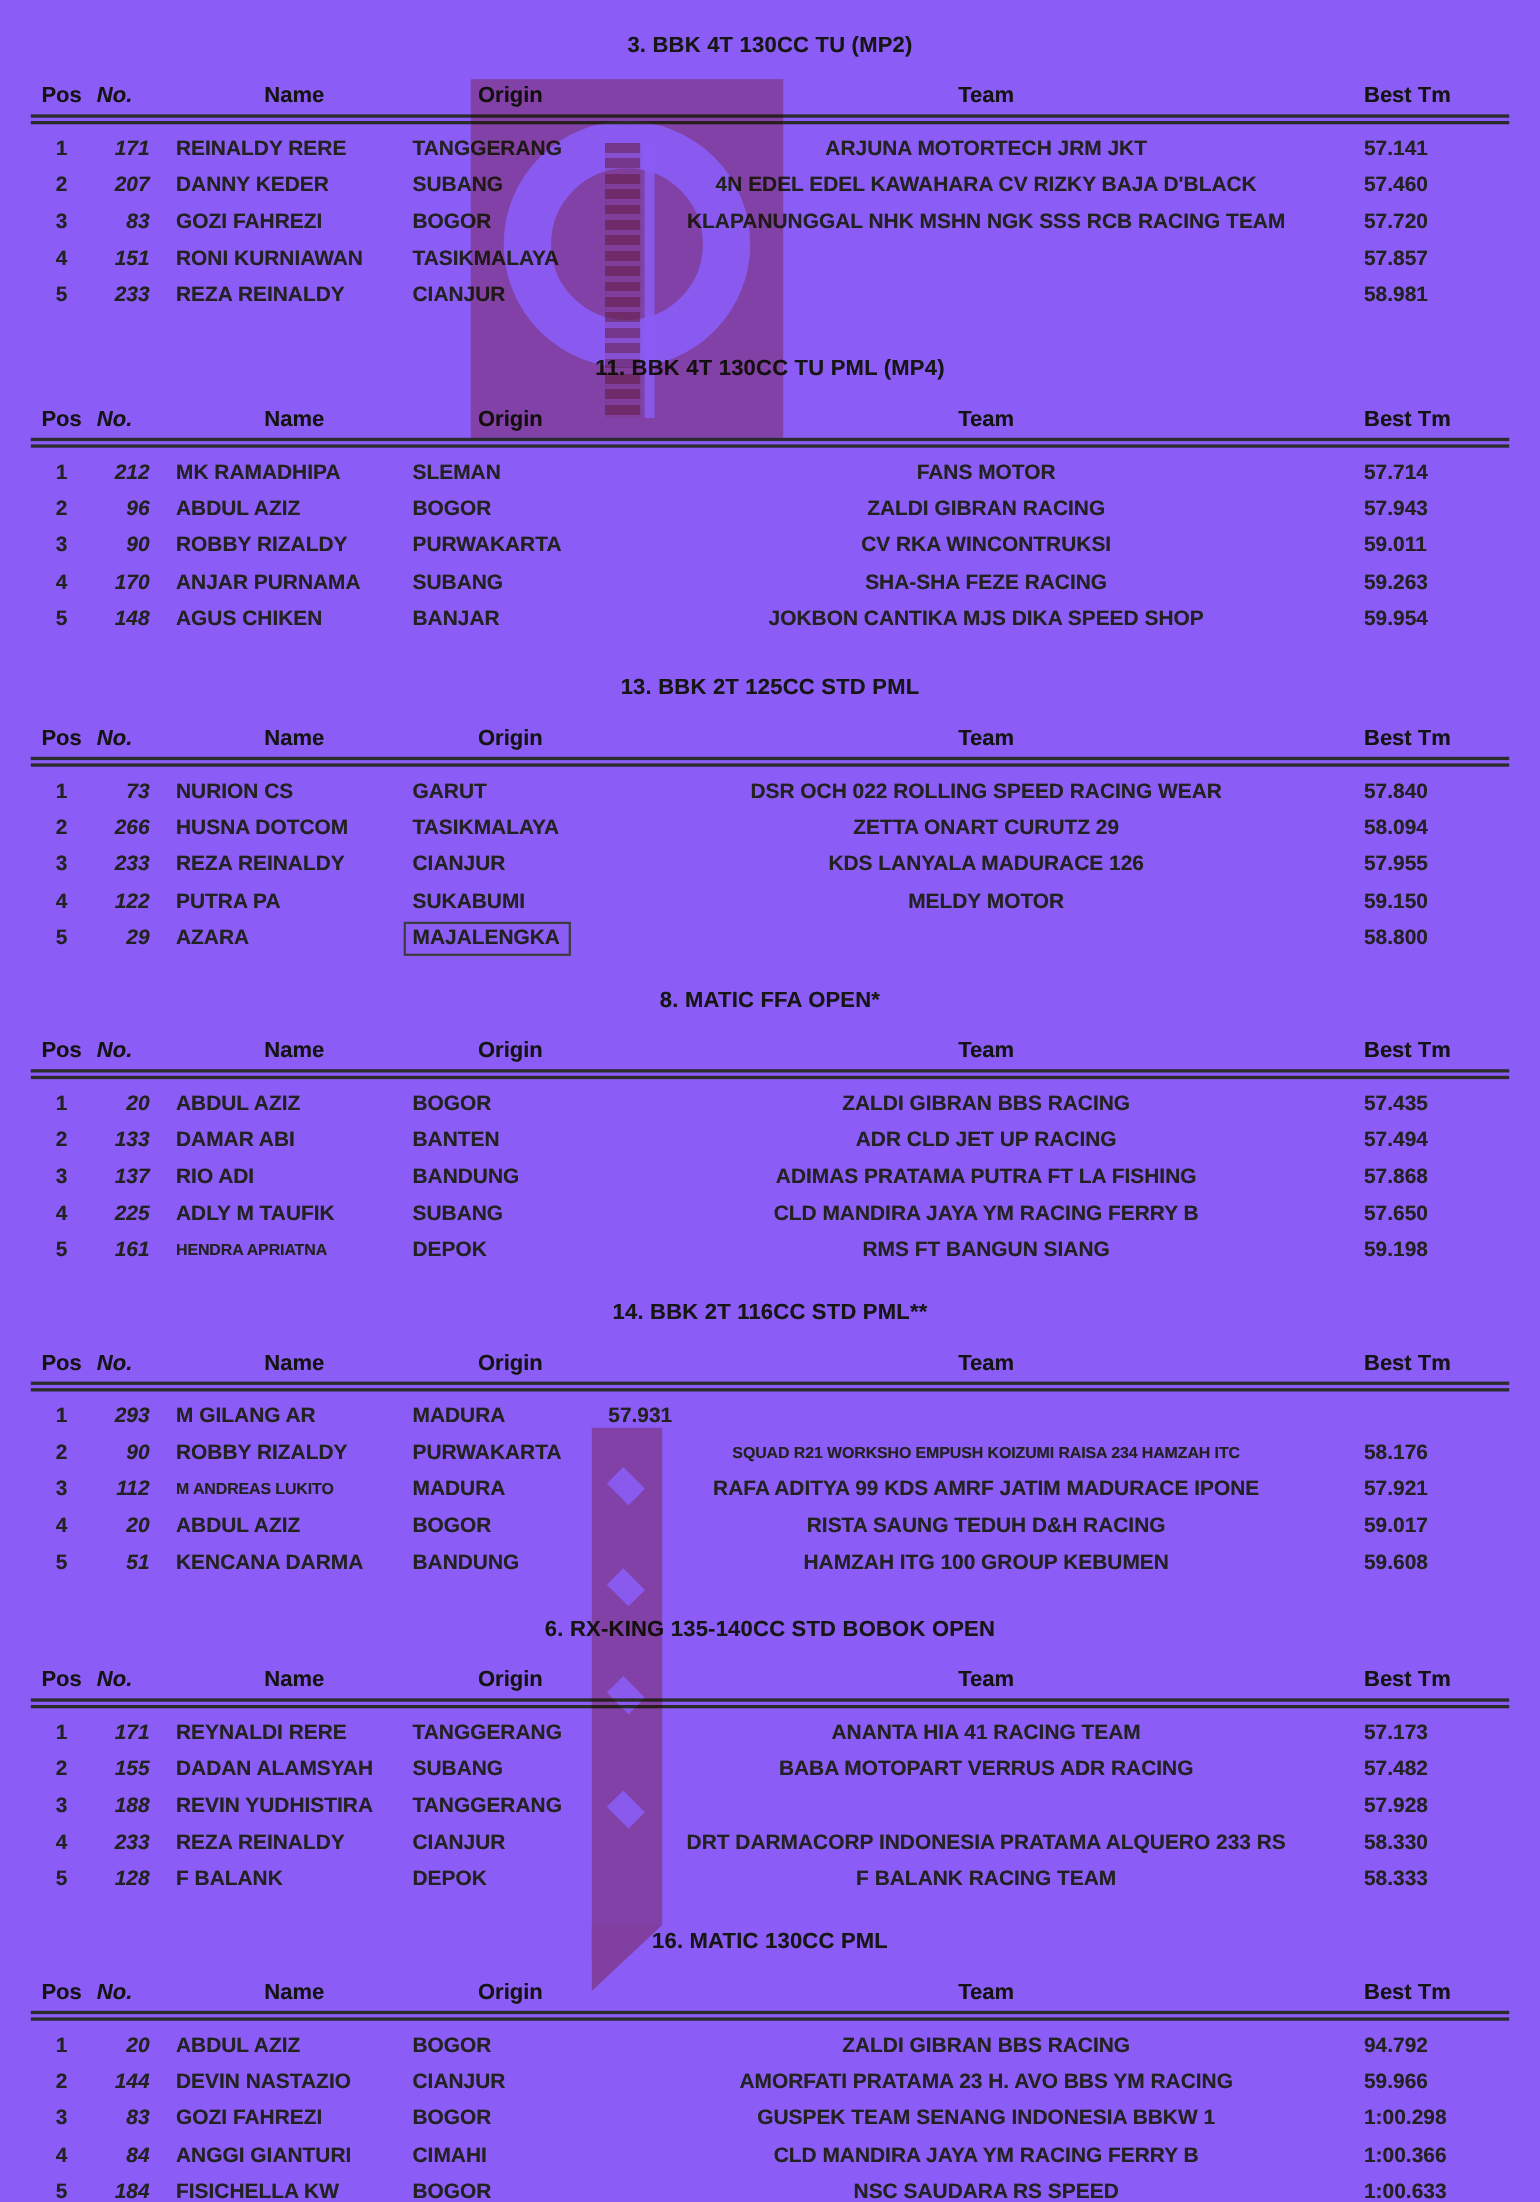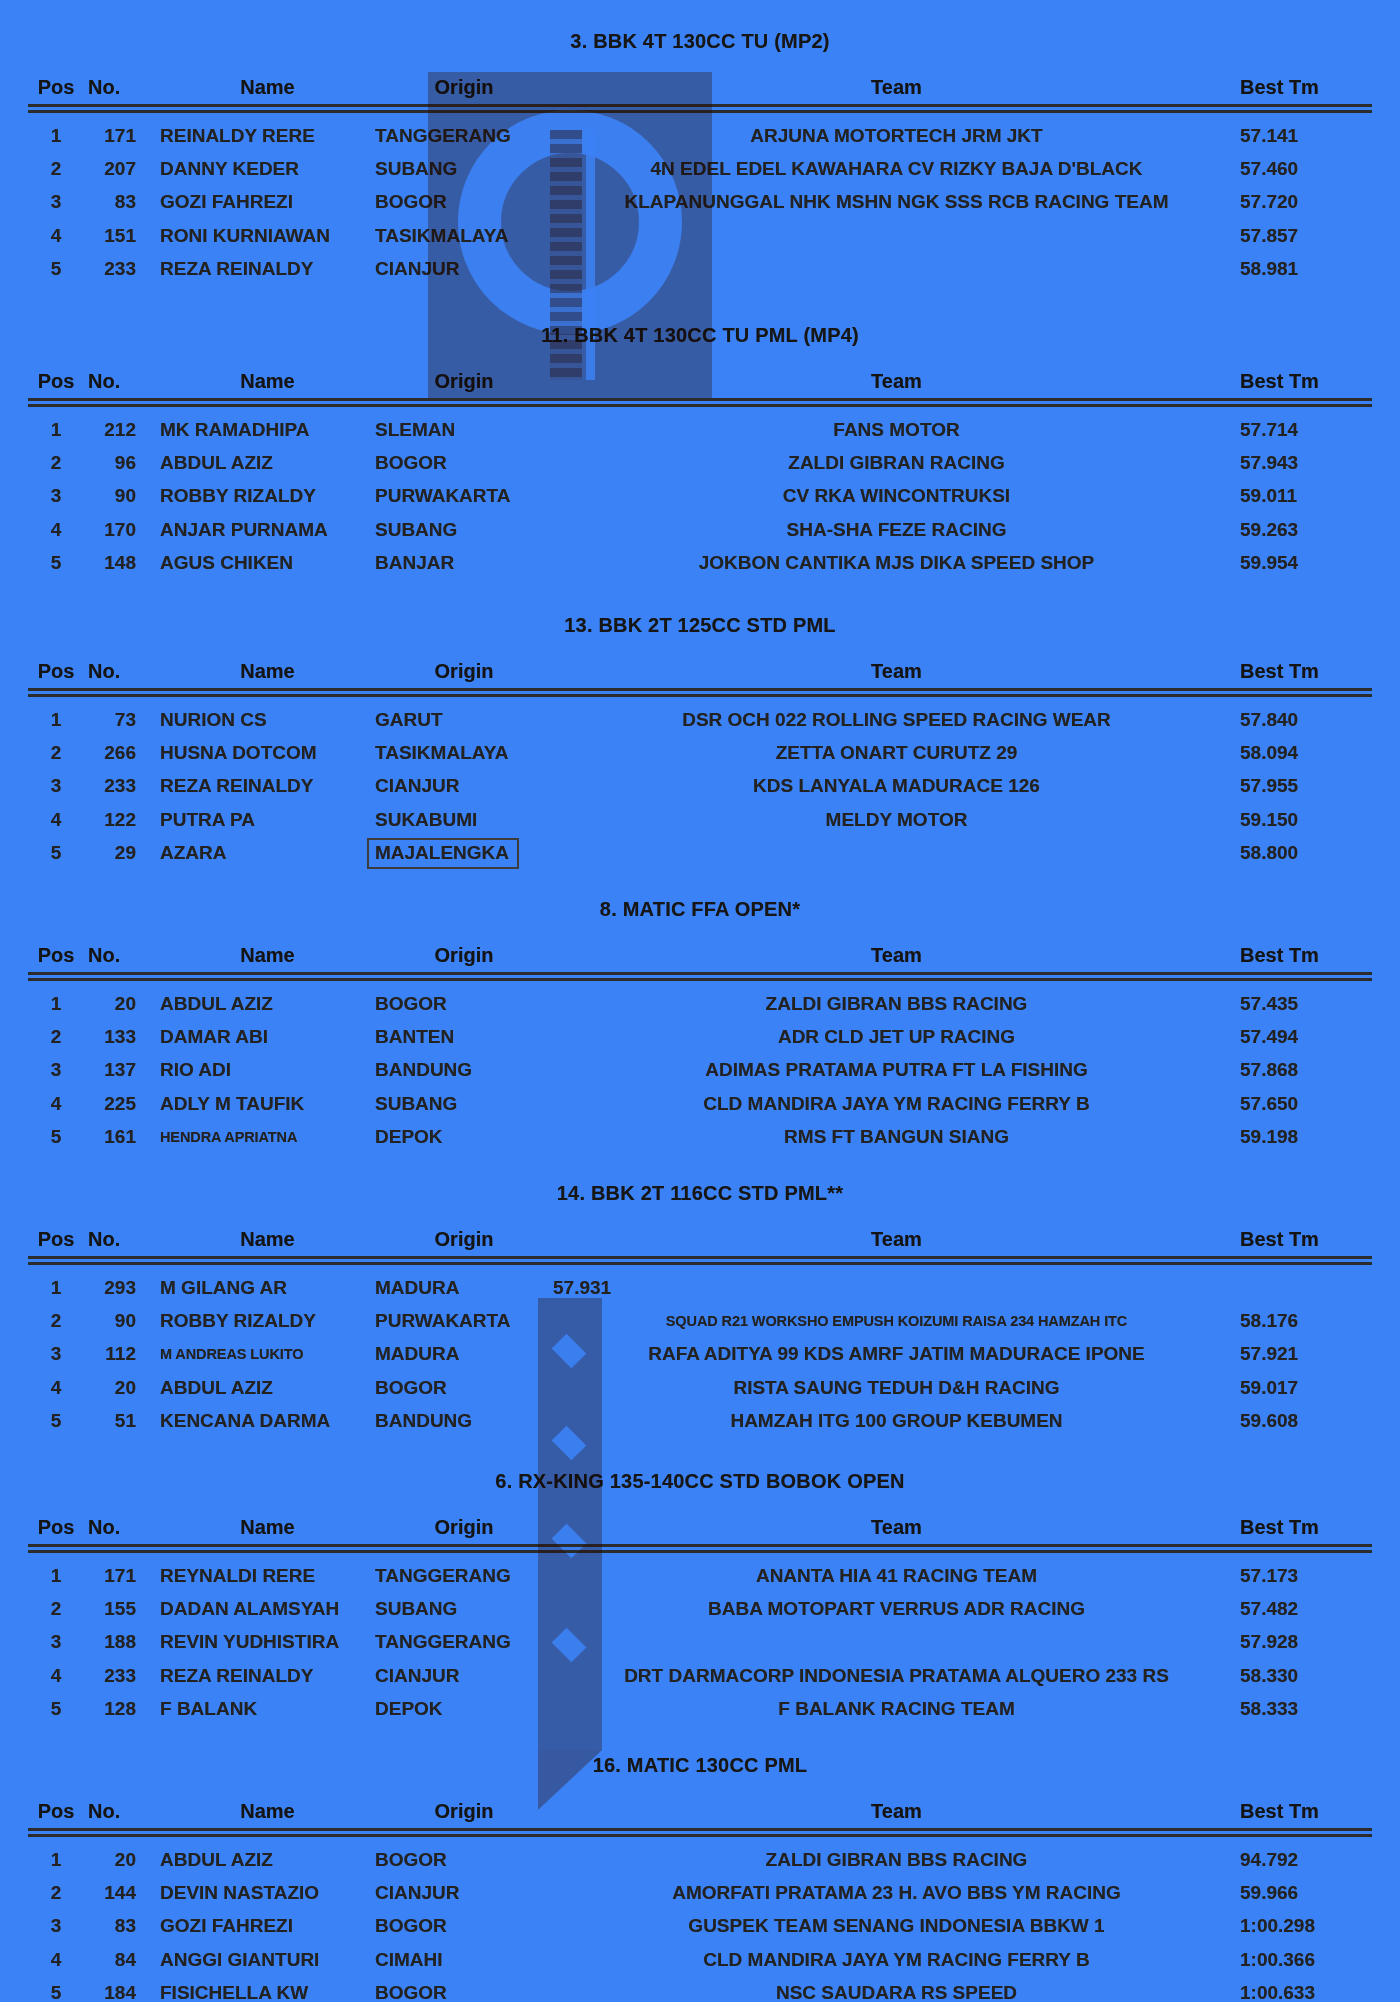--- a/index.html
+++ b/index.html
@@ -1,20 +1,20 @@
 <!DOCTYPE html>
 <html><head>
 <meta charset="utf-8">
 <style>
   html,body{margin:0;padding:0;background:#e9e9e9;}
   #page{
     position:relative;
     width:1400px;height:2002px;
     margin:0 auto;
-    background:#3b82f6;
+    background:#8b5cf6;
     font-family:"Liberation Sans","DejaVu Sans",sans-serif;
     color:#1b1b1b;
     overflow:hidden;
   }
   .race-table{position:absolute;left:0;right:0;}
   .t-title{
     text-align:center;
     font-size:20px;font-weight:700;
     letter-spacing:0.2px;
     height:26px;line-height:26px;
@@ -41,21 +41,21 @@
   .t-row{
     display:flex;align-items:center;
     height:33.4px;
     padding:0 30px;
     font-size:19px;font-weight:600;
     color:#222222;
     text-shadow:0 0 0.5px rgba(50,50,50,.5);
     white-space:nowrap;
   }
   .c-pos{flex:0 0 52px;text-align:center;}
-  .c-no{flex:0 0 58px;text-align:right;padding-right:4px;box-sizing:border-box;}
+  .c-no{flex:0 0 58px;text-align:right;padding-right:4px;box-sizing:border-box;font-style:italic;}
   .c-name{flex:0 0 235px;padding-left:20px;box-sizing:border-box;overflow:visible;}
   .c-origin{flex:0 0 178px;}
   .c-team{flex:1 1 auto;min-width:0;text-align:center;}
   .c-best{flex:0 0 130px;}
   .t-head .c-pos{text-align:center;}
   .t-head .c-no{text-align:left;padding-left:6px;}
   .t-head .c-name{text-align:center;}
   .t-head .c-origin{text-align:center;}
   .t-head .c-team{text-align:center;}
   .t-head .c-best{text-align:left;}

